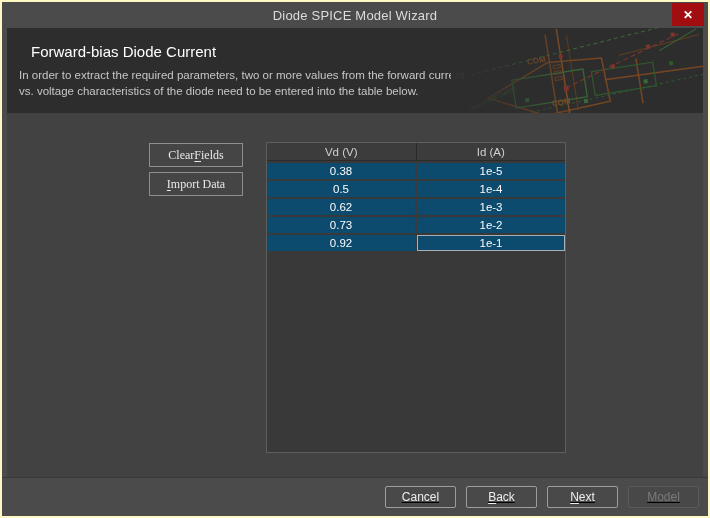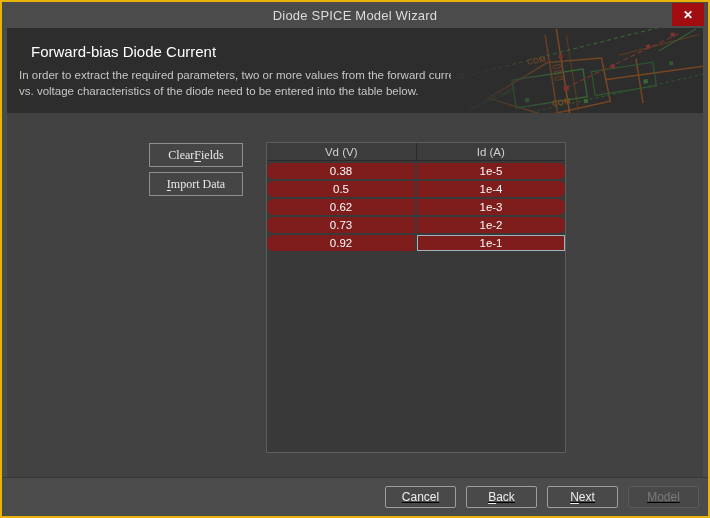--- a/index.html
+++ b/index.html
@@ -1,18 +1,18 @@
 <!DOCTYPE html>
 <html><head>
 <meta charset="utf-8">
 <style>
   html,body{margin:0;padding:0;background:#6a6a6a;font-family:"Liberation Sans",sans-serif;}
   .window{
     position:relative;width:710px;height:518px;box-sizing:border-box;
-    background:#4b4b4b;border:2px solid #eab308;overflow:hidden;
+    background:#4b4b4b;border:2px solid #fef9c3;overflow:hidden;
     -webkit-user-select:none;user-select:none;
   }
   
   .titlebar{position:absolute;left:0;top:0;right:0;height:26px;background:#4b4b4b;
     display:flex;align-items:center;justify-content:center;}
   .titlebar .title{font-size:13px;color:#dcdcdc;letter-spacing:.2px;}
   .close-btn{position:absolute;right:4px;top:1px;width:32px;height:23px;background:#a20d12;
     display:flex;align-items:center;justify-content:center;color:#ffffff;font-size:12px;
     font-weight:bold;cursor:pointer;}
   
@@ -28,21 +28,21 @@
   .side-btn.clear{left:142px;top:30px;}
   .side-btn.import{left:142px;top:59px;}
   .u{text-decoration:underline;text-underline-offset:2px;}
   
   .grid{position:absolute;left:259px;top:29px;width:300px;height:311px;background:#393939;
     border:1px solid #5e5e5e;box-sizing:border-box;}
   .grid-header{display:flex;height:17px;background:#3c3c3c;border-bottom:1px solid #2a2a2a;}
   .grid-header .hcell{flex:1;display:flex;align-items:center;justify-content:center;
     font-size:11.5px;color:#d0d0d0;}
   .grid-header .hcell + .hcell{border-left:1px solid #2a2a2a;}
-  .grid-row{display:flex;height:16px;margin-top:2px;background:#7f1d1d;cursor:pointer;border-radius:6px;}
+  .grid-row{display:flex;height:16px;margin-top:2px;background:#0c4a6e;cursor:pointer;}
   .grid-row .cell{flex:1;display:flex;align-items:center;justify-content:center;
     font-size:11.5px;color:#fcfcfc;box-sizing:border-box;}
   .grid-row .cell + .cell{border-left:2px solid #3a3a3a;}
   .cell.focused{box-shadow:inset 0 0 0 1px #a5b2bc;}
   
   .footer{position:absolute;left:0;right:0;bottom:0;height:39px;background:#4b4b4b;
     border-top:1px solid #383838;display:flex;align-items:center;justify-content:flex-end;
     gap:10px;padding-right:9px;box-sizing:border-box;text-decoration:underline;}
   .dlg-btn{width:71px;height:22px;background:#494949;border:1px solid #9d9d9d;border-radius:2px;
     color:#ededed;font-size:12px;font-family:"Liberation Sans",sans-serif;cursor:pointer;

